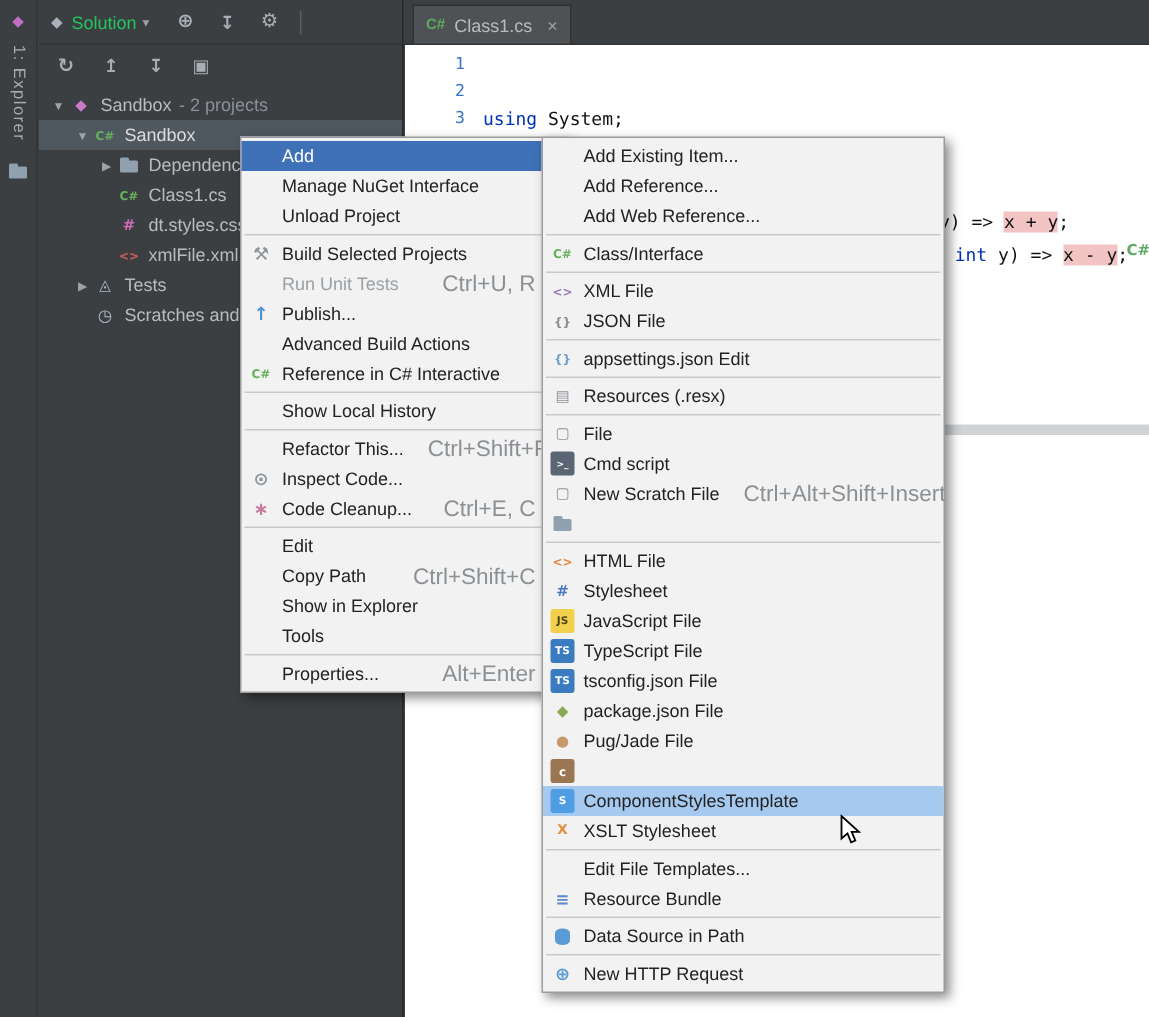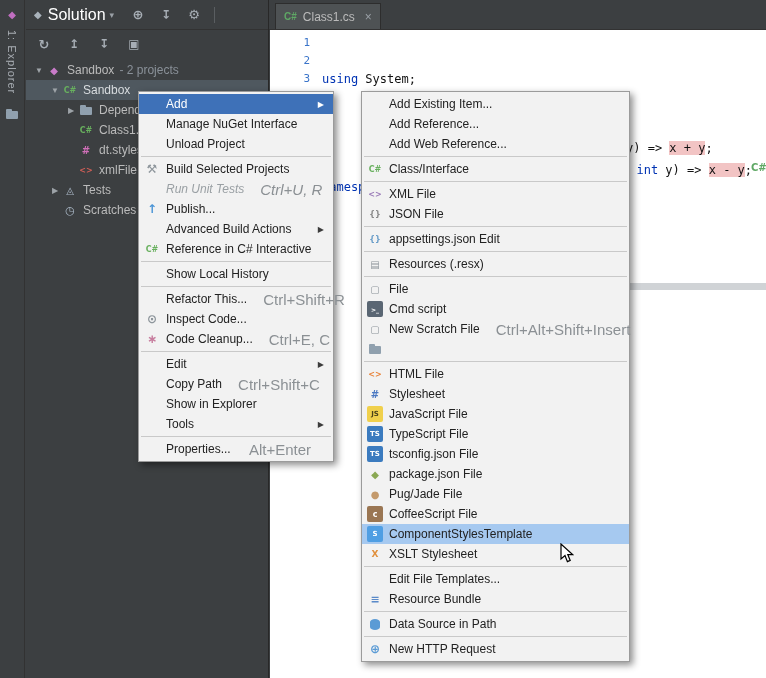--- a/index.html
+++ b/index.html
@@ -7,21 +7,21 @@
 
   
   .left-strip{position:absolute;left:0;top:0;width:25px;height:678px;background:var(--panel-bg);border-right:1px solid #323232;display:flex;flex-direction:column;align-items:center;padding-top:6px;box-sizing:border-box;gap:8px;}
   .strip-icon{color:#c06ec0;font-size:10px;}
   .strip-label{writing-mode:vertical-rl;color:#a8adb3;font-size:11px;letter-spacing:1px;}
   .strip-folder{margin-top:4px;}
 
   
   .top-toolbar{position:absolute;left:26px;top:0;width:242px;height:30px;display:flex;align-items:center;padding:0 8px;box-sizing:border-box;border-bottom:1px solid #323232;background:var(--panel-bg);}
   .tb-icon{color:#a9b2ba;font-size:10px;margin-right:6px;}
-  .tb-label{color:#ffffff;font-size:16px;}
+  .tb-label{color:#22c55e;font-size:12px;}
   .tb-caret{color:#9aa0a6;font-size:9px;margin-left:4px;}
   .tb-group{display:flex;align-items:center;gap:12px;margin-left:16px;}
   .tb-btn{color:#a7aeb5;font-size:13px;cursor:default;}
   .tb-divider{width:1px;height:16px;background:#5a5e61;margin-left:12px;}
 
   
   .tab-bar{position:absolute;left:269px;top:0;right:0;height:30px;background:var(--panel-bg);border-bottom:1px solid #323232;display:flex;align-items:flex-end;box-sizing:border-box;}
   .tab{margin-left:6px;height:26px;display:flex;align-items:center;gap:6px;padding:0 8px;background:#4e5254;border:1px solid #2d2d2d;border-bottom:none;color:#bbbbbb;font-size:12px;box-sizing:border-box;}
   .tab-badge{color:var(--csharp-green);font-weight:bold;font-size:10px;}
   .tab-close{color:#9aa0a6;font-size:12px;margin-left:4px;}
@@ -54,32 +54,32 @@
   .code{position:absolute;left:52px;top:4px;font-family:"DejaVu Sans Mono",monospace;font-size:12px;line-height:18px;color:#111;white-space:pre;}
   .code-line{height:18px;}
   .kw{color:var(--keyword-blue);}
   .frag{position:absolute;font-family:"DejaVu Sans Mono",monospace;font-size:12px;color:#111;white-space:pre;z-index:1;}
   .hl{background:var(--match-highlight);}
   .edge-marker{position:absolute;left:751px;top:162px;font-size:10px;font-weight:bold;color:var(--csharp-green);z-index:1;font-family:"DejaVu Sans",sans-serif;}
   .editor-band{position:absolute;left:630px;top:283px;width:136px;height:7px;background:#d0d3d6;z-index:1;}
 
   
   .menu{position:absolute;background:var(--menu-bg);border:1px solid #9b9b9b;box-shadow:3px 3px 7px rgba(0,0,0,.45);z-index:20;padding:2px 0;font-size:12px;color:#222222;box-sizing:border-box;}
-  .menu.ctx{left:138px;top:91px;width:196px;}
+  .menu.ctx{left:160px;top:91px;width:220px;}
   .menu.sub{left:361px;top:91px;width:269px;}
   .menu-item{height:20px;display:flex;align-items:center;padding:0 9px 0 5px;}
   .menu-item .mi-icon{width:16px;margin-right:6px;font-size:9px;}
   .mi-label{flex:1;white-space:nowrap;}
   .mi-shortcut{color:#8b9094;font-size:15px;margin-left:16px;white-space:nowrap;}
   .mi-arrow{width:9px;font-size:8px;color:#3c3c3c;margin-left:4px;text-align:right;}
   .menu-item.selected{background:var(--menu-selection);color:#ffffff;}
   .menu-item.selected .mi-arrow{color:#ffffff;}
   .menu-item.selected .mi-shortcut{color:#dfe6ef;}
   .menu-item.hover{background:var(--menu-hover);}
-  .menu-item.disabled{color:#9aa0a4;font-style:italic;}
+  .menu-item.disabled{color:#9aa0a4;}
   .menu-sep{height:1px;background:#c9c9c9;margin:2px 2px;}
 
   .cursor{position:absolute;left:560px;top:543px;z-index:40;}
 </style>
 </head>
 <body>
 
 <div class="app">
 
   <div class="left-strip">
@@ -448,21 +448,20 @@
 
       <div class="menu-item">
         <span class="mi mi-icon" style="color: rgb(196, 154, 108); font-size: 10px;">●</span>
         <span class="mi-label">Pug/Jade File</span>
         <span class="mi-shortcut"></span>
         <span class="mi-arrow" style="visibility: hidden;"></span>
       </div>
 
       <div class="menu-item">
         <span class="mi mi-icon" style="background: rgb(154, 118, 83); color: rgb(255, 255, 255); font-size: 8px;">c</span>
-        <span class="mi-label">CoffeeScript File</span>
         <span class="mi-shortcut"></span>
         <span class="mi-arrow" style="visibility: hidden;"></span>
       </div>
 
       <div class="menu-item hover">
         <span class="mi mi-icon" style="background: rgb(79, 158, 227); color: rgb(255, 255, 255); font-size: 7px;">S</span>
         <span class="mi-label">ComponentStylesTemplate</span>
         <span class="mi-shortcut"></span>
         <span class="mi-arrow" style="visibility: hidden;"></span>
       </div>

